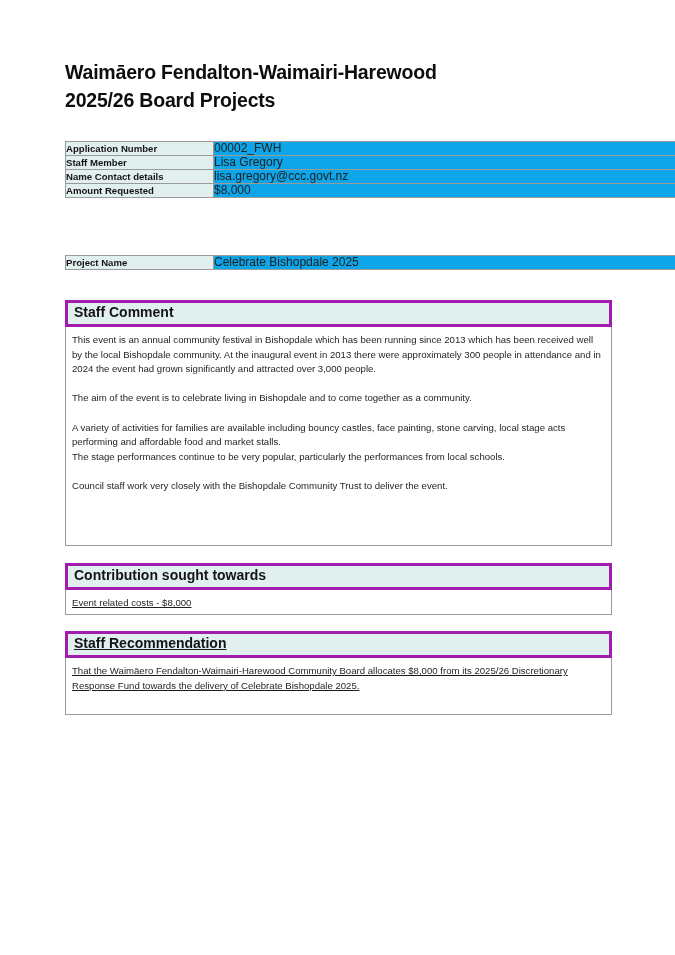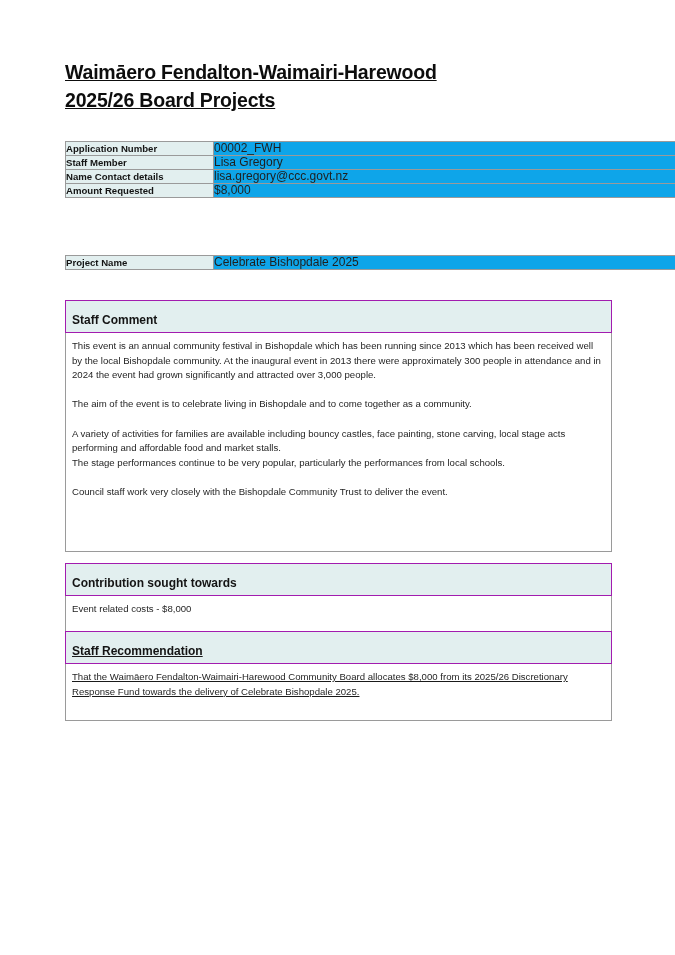--- a/index.html
+++ b/index.html
@@ -25,21 +25,20 @@
   .doc-title {
     position: absolute;
     left: 65px;
     top: 58px;
     width: 560px;
     font-size: 19.5px;
     font-weight: bold;
     line-height: 28px;
     letter-spacing: -0.2px;
     color: #0d0d0d;
-    text-decoration: underline;
   }
   .doc-title .line {
     display: block;
   }
 
   .tbl {
     position: absolute;
     left: 65px;
     width: 636px;
     border-collapse: collapse;
@@ -77,25 +76,25 @@
 
   
   .section {
     position: absolute;
     left: 65px;
     width: 547px;
     box-sizing: border-box;
   }
   .section-header {
     background: #e2efef;
-    border: 1px solid #a21caf;
-    font-size: 12px;
+    border: 3px solid #a21caf;
+    font-size: 14px;
     font-weight: bold;
     color: #141414;
-    padding: 13px 6px 5px 6px;
+    padding: 3px 6px 5px 6px;
     line-height: 13px;
     box-sizing: border-box;
   }
   .section-body {
     background: #ffffff;
     border: 1px solid #9a9a9a;
     border-top: none;
     font-size: 9.6px;
     line-height: 14.6px;
     color: #1f1f1f;
@@ -106,21 +105,21 @@
     margin: 0 0 14.6px 0;
   }
   .section-body p:last-child {
     margin-bottom: 0;
   }
 
   #staff-comment-section { top: 300px; }
   #staff-comment-section .section-body { height: 219px; }
 
   #contribution-section { top: 563px; }
-  #contribution-section .section-body { padding-bottom: 14px; }
+  #contribution-section .section-body { padding-bottom: 3px; text-decoration: underline; }
 
   #recommendation-section { top: 631px; text-decoration: underline; }
   #recommendation-section .section-body { height: 57px; }
 </style>
 </head>
 <body>
 
 <div class="page">
 
   <div class="doc-title">

